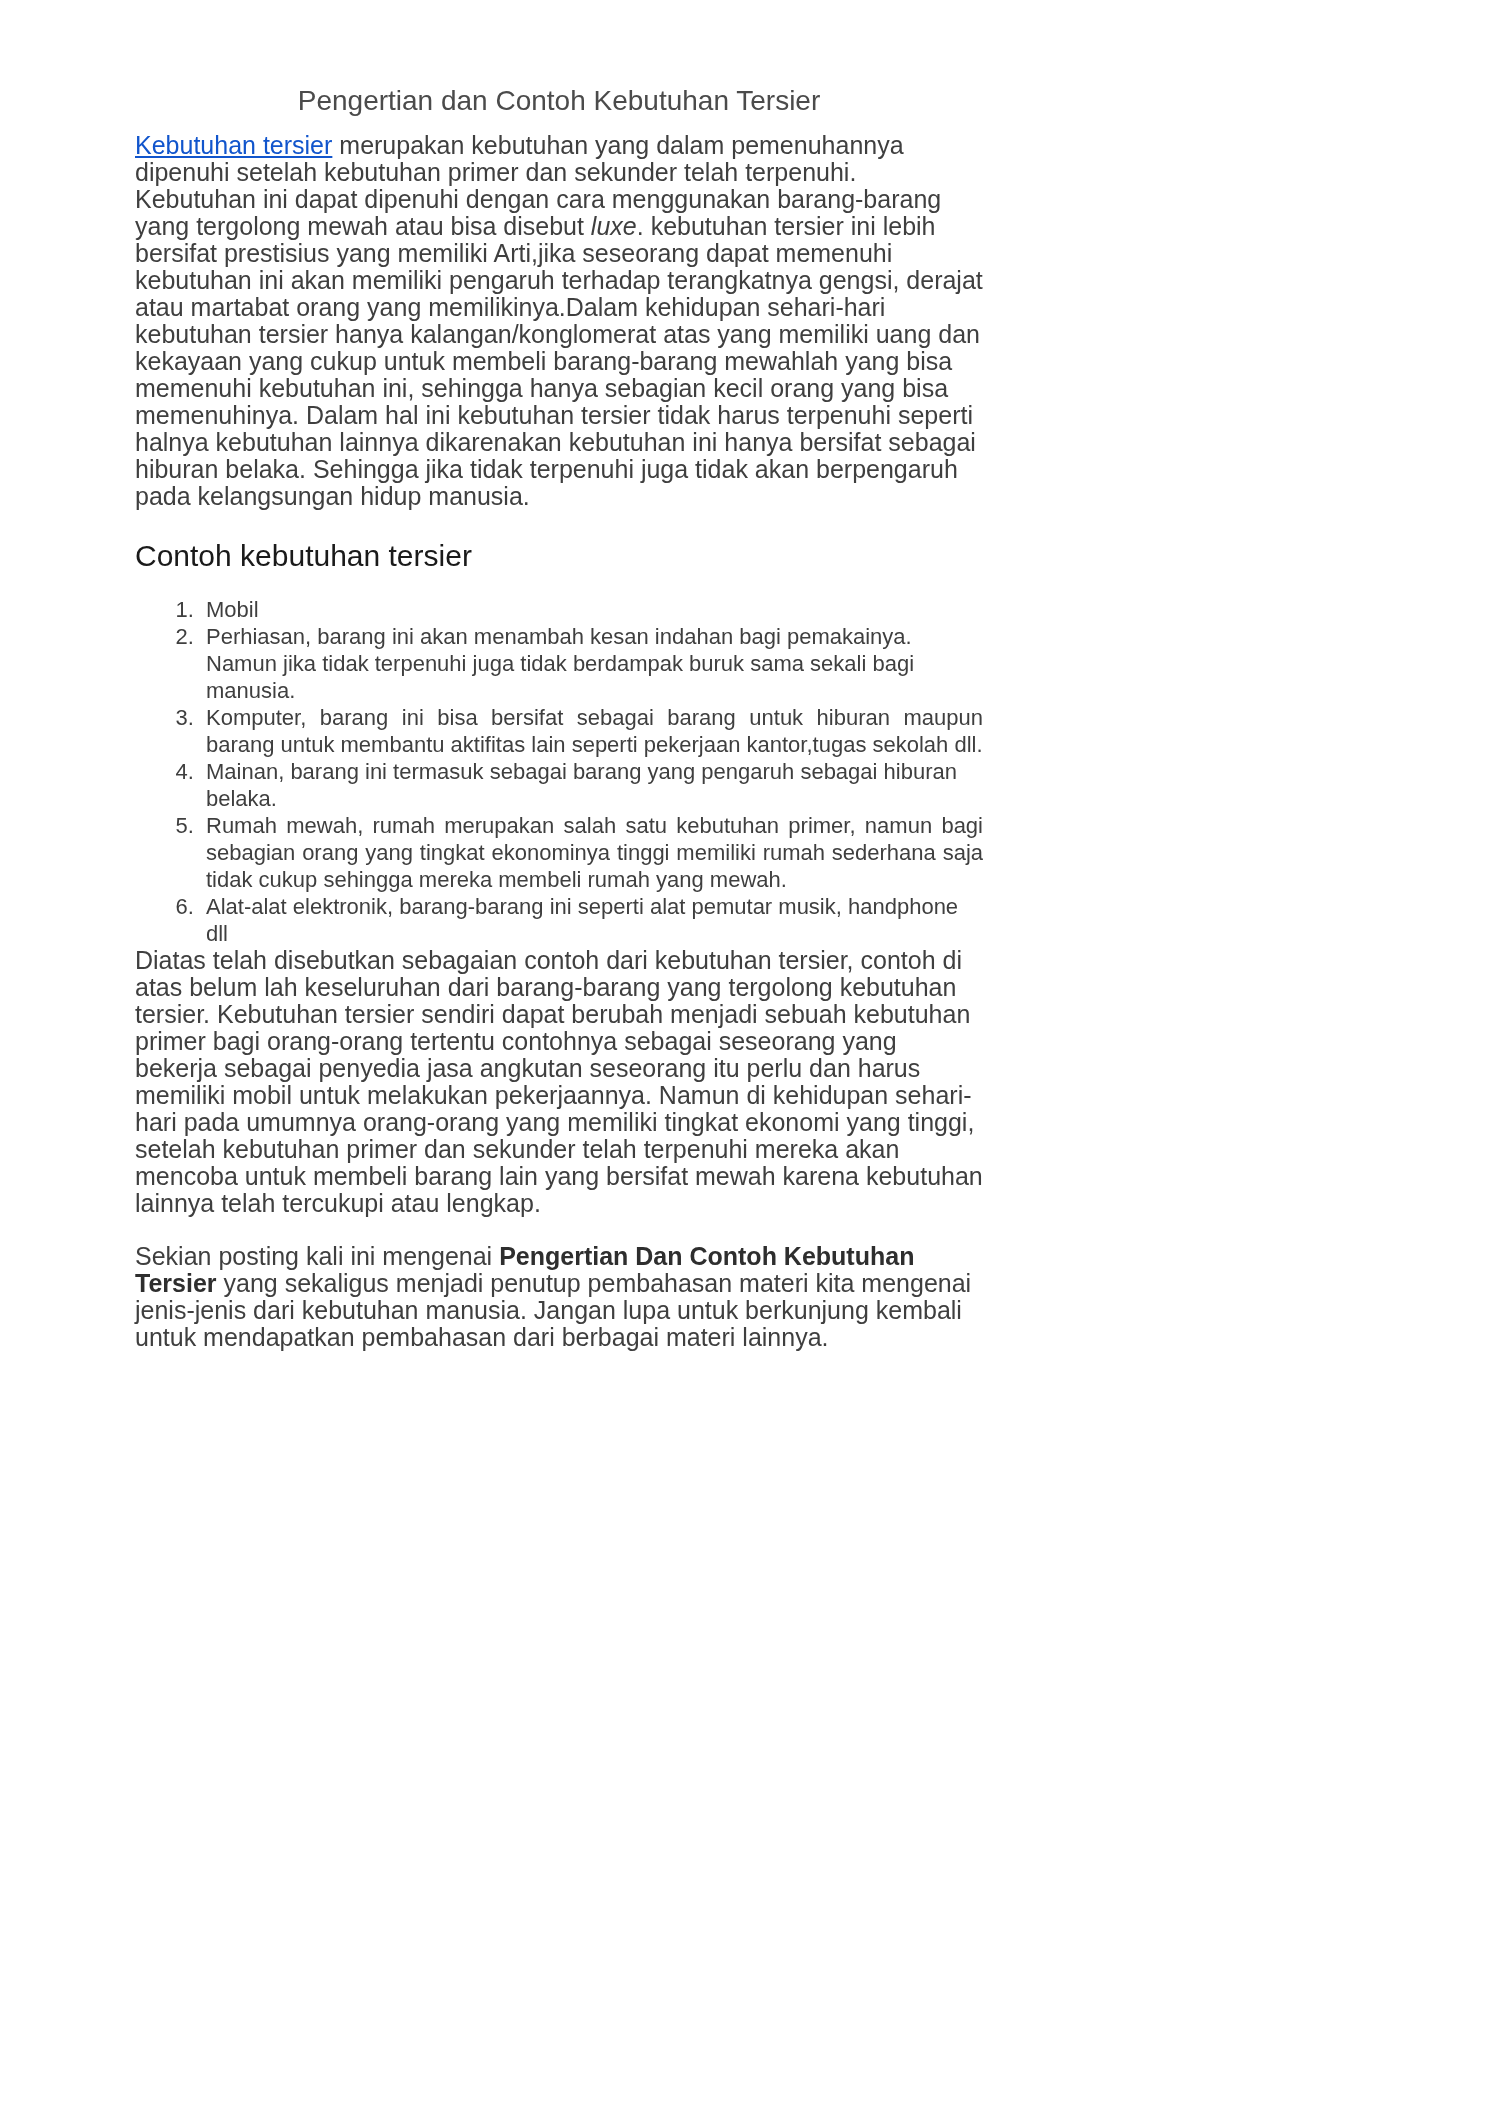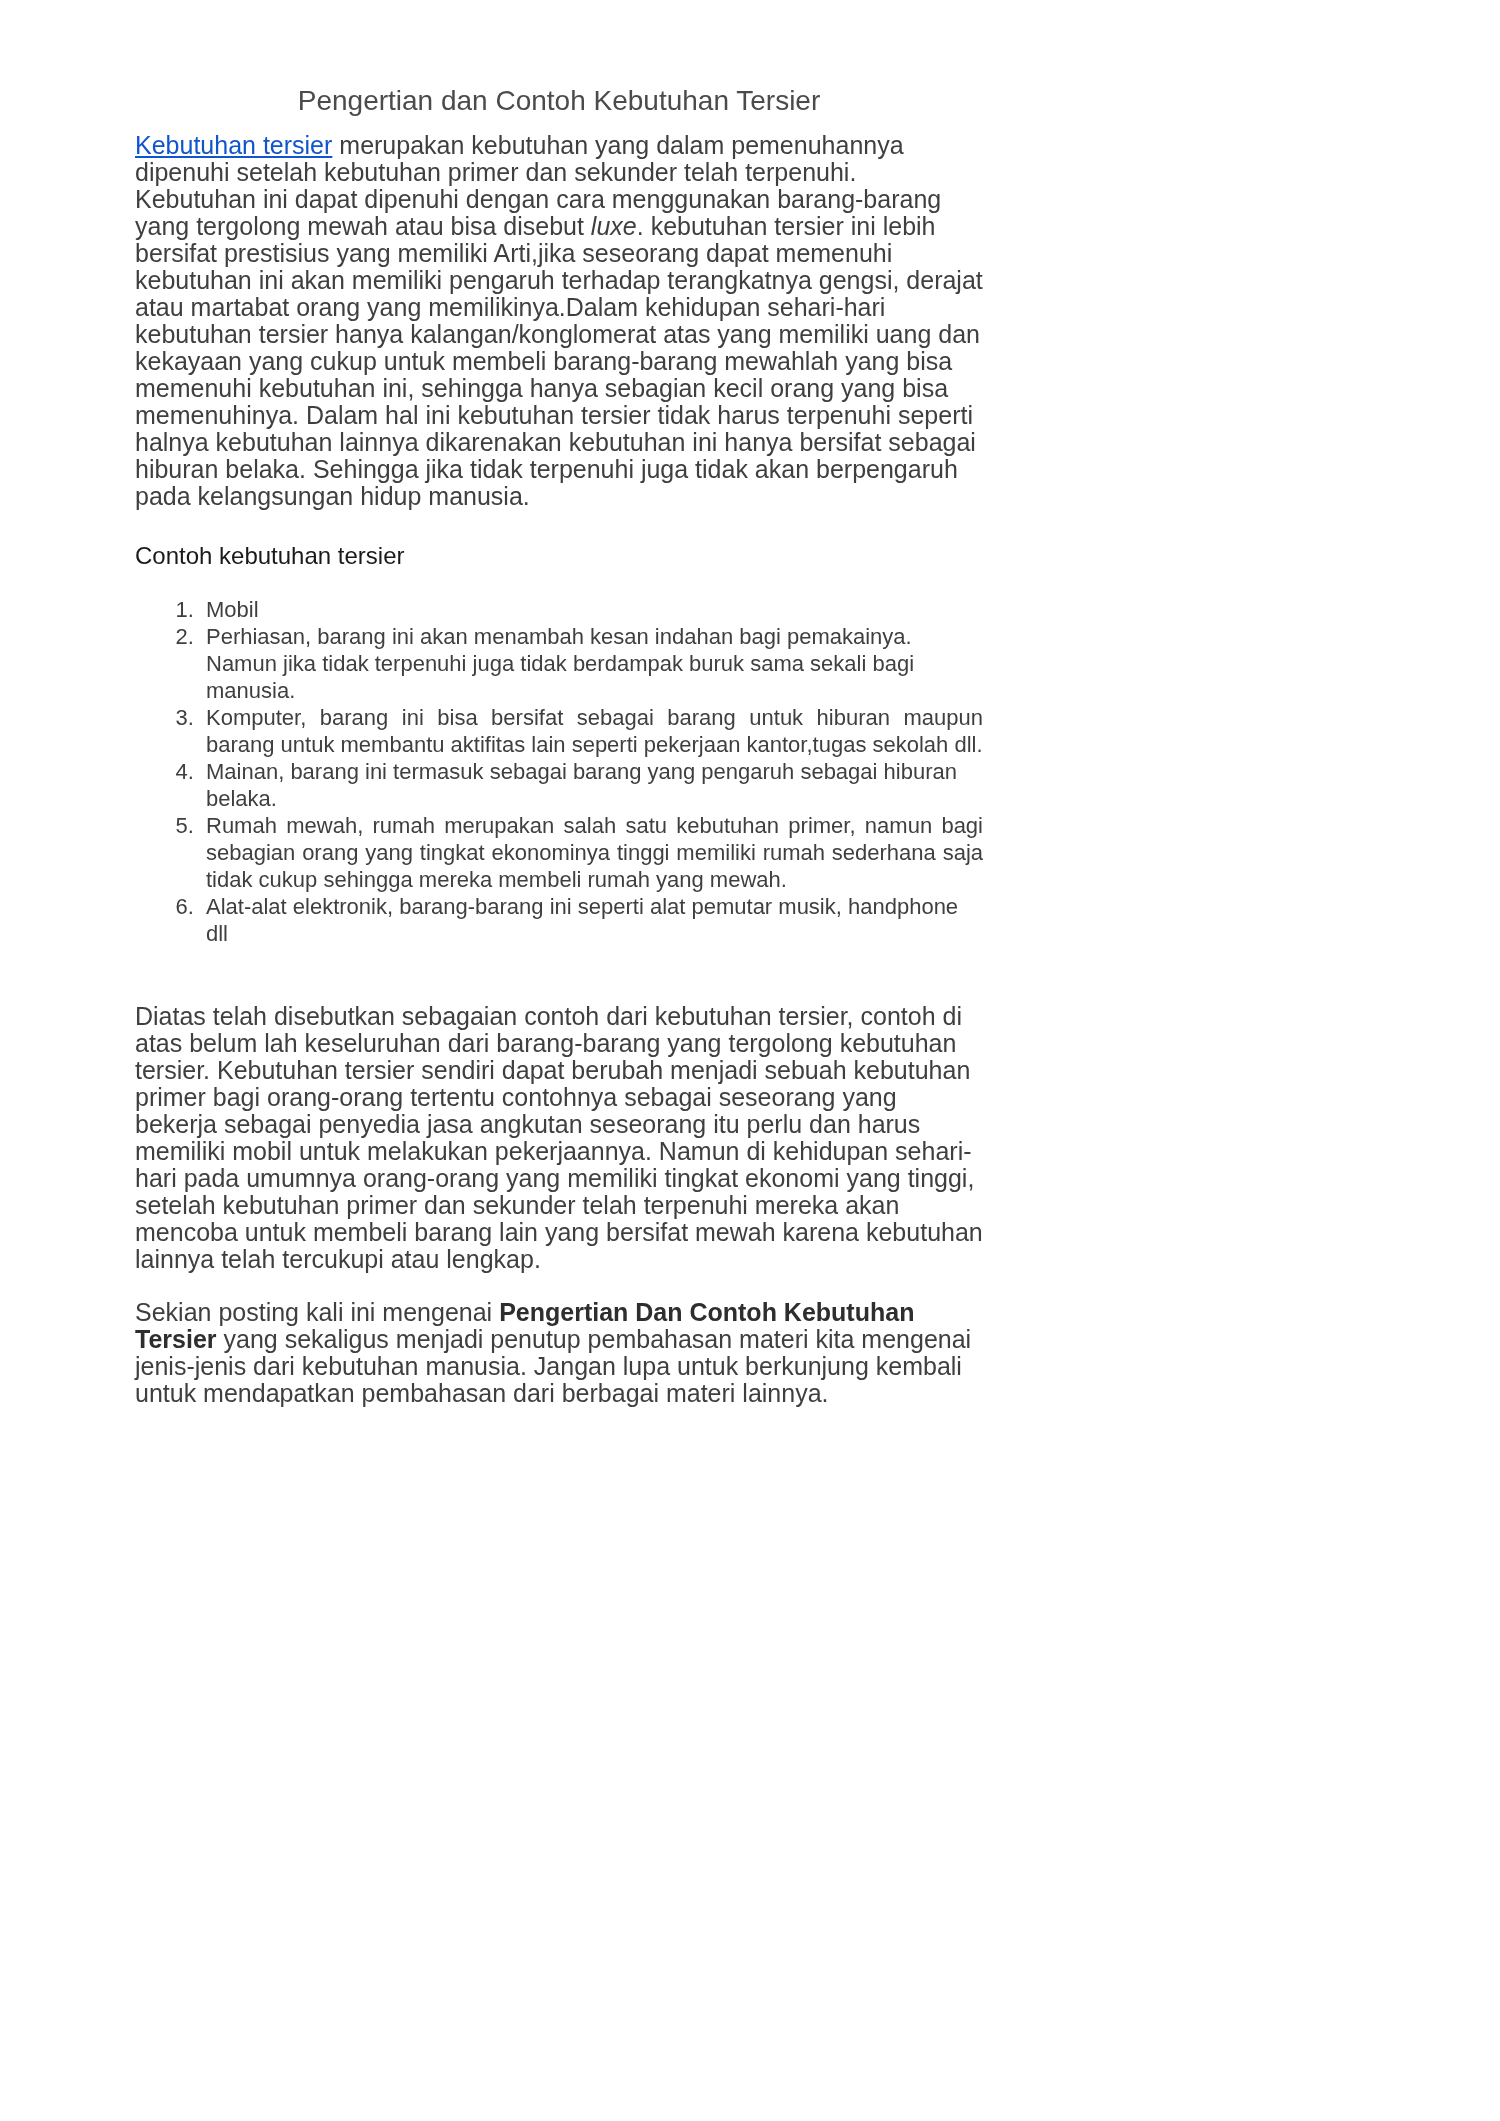--- a/index.html
+++ b/index.html
@@ -33,39 +33,39 @@
     color: var(--title-color, #4b4b4b);
   }
   .para {
     margin: 0;
     font-size: 25px;
     line-height: 27px;
     text-align: left;
   }
   .section-heading {
     margin: 32px 0 0 0;
-    font-size: 24px;
+    font-size: 30px;
     line-height: 27px;
     font-weight: 400;
     color: var(--heading-color, #1a1a1a);
   }
   ol.examples {
     margin: 27px 0 0 0;
     padding: 0 0 0 65px;
     font-size: 22px;
     line-height: 27px;
   }
   ol.examples li {
     padding-left: 6px;
     margin: 0;
   }
   ol.examples li.justify {
     text-align: justify;
   }
-  .gap-top-xl { margin-top: 56px; }
+  .gap-top-xl { }
   .gap-top-lg { margin-top: 26px; }
   .doc-link {
     color: var(--link-color, #1155cc);
     text-decoration: underline;
     cursor: pointer;
   }
   .b { font-weight: 700; color: #2e2e2e; }
   .i { font-style: italic; }
 </style>
 </head>

